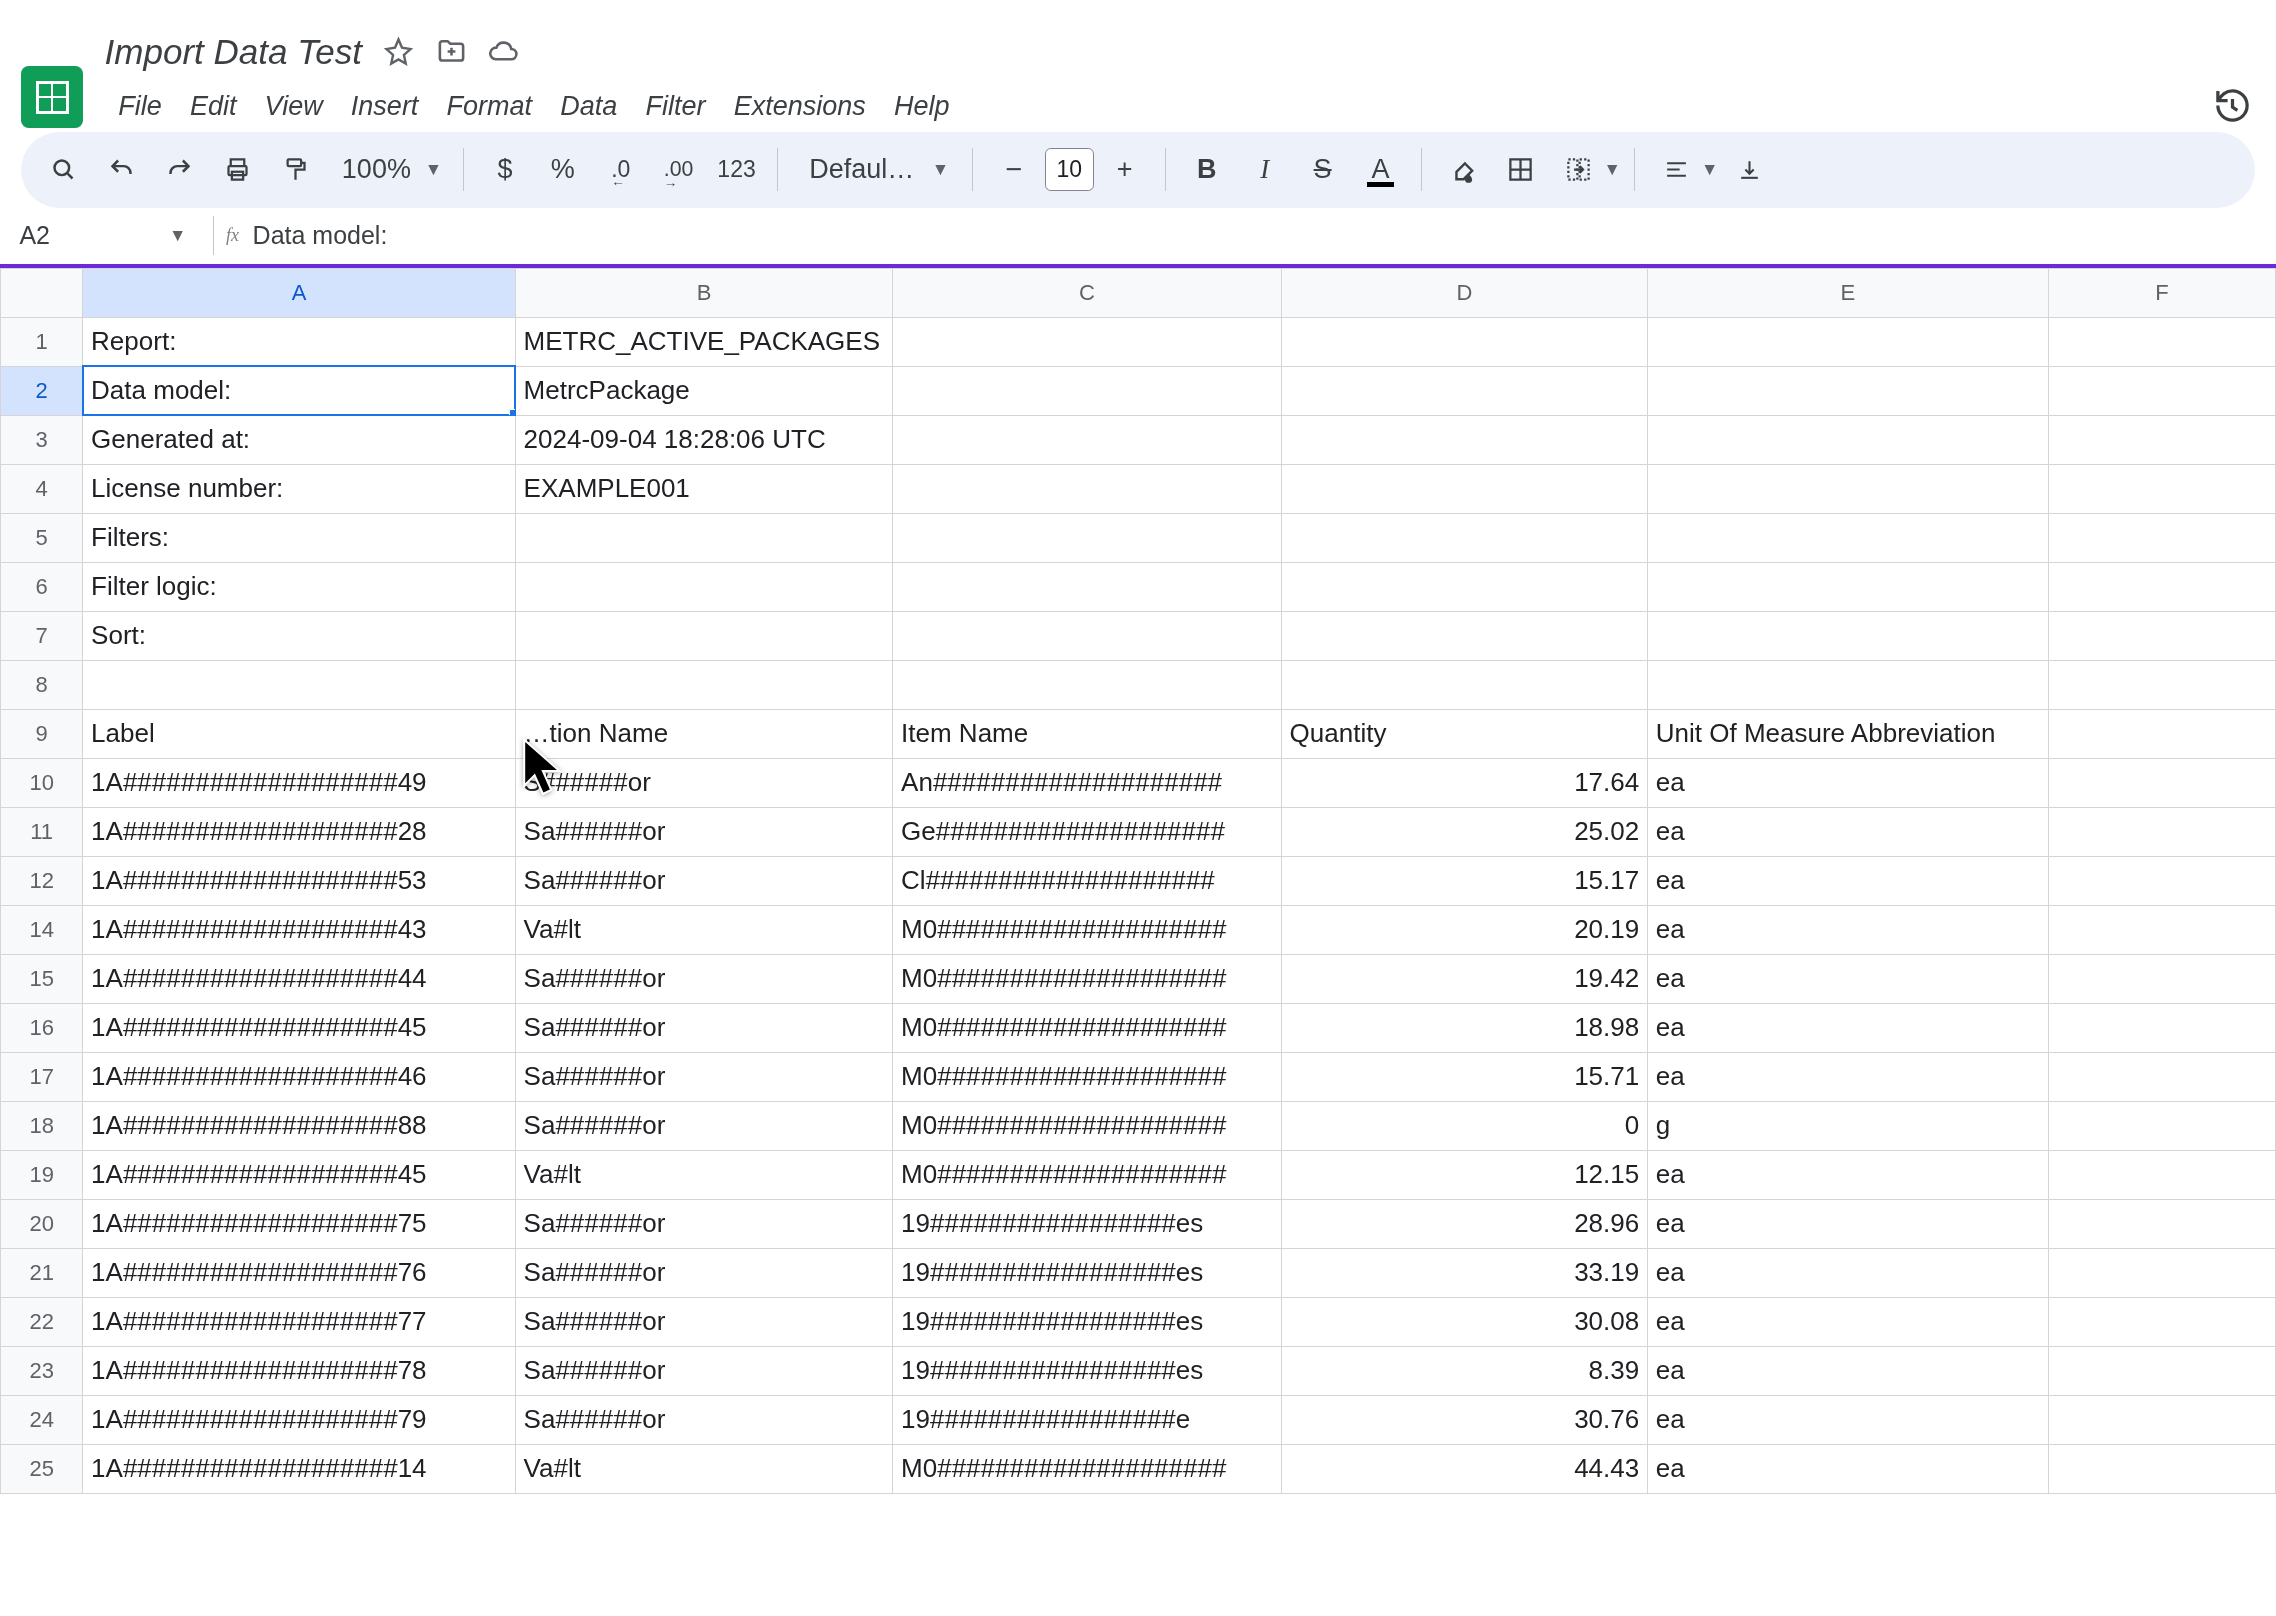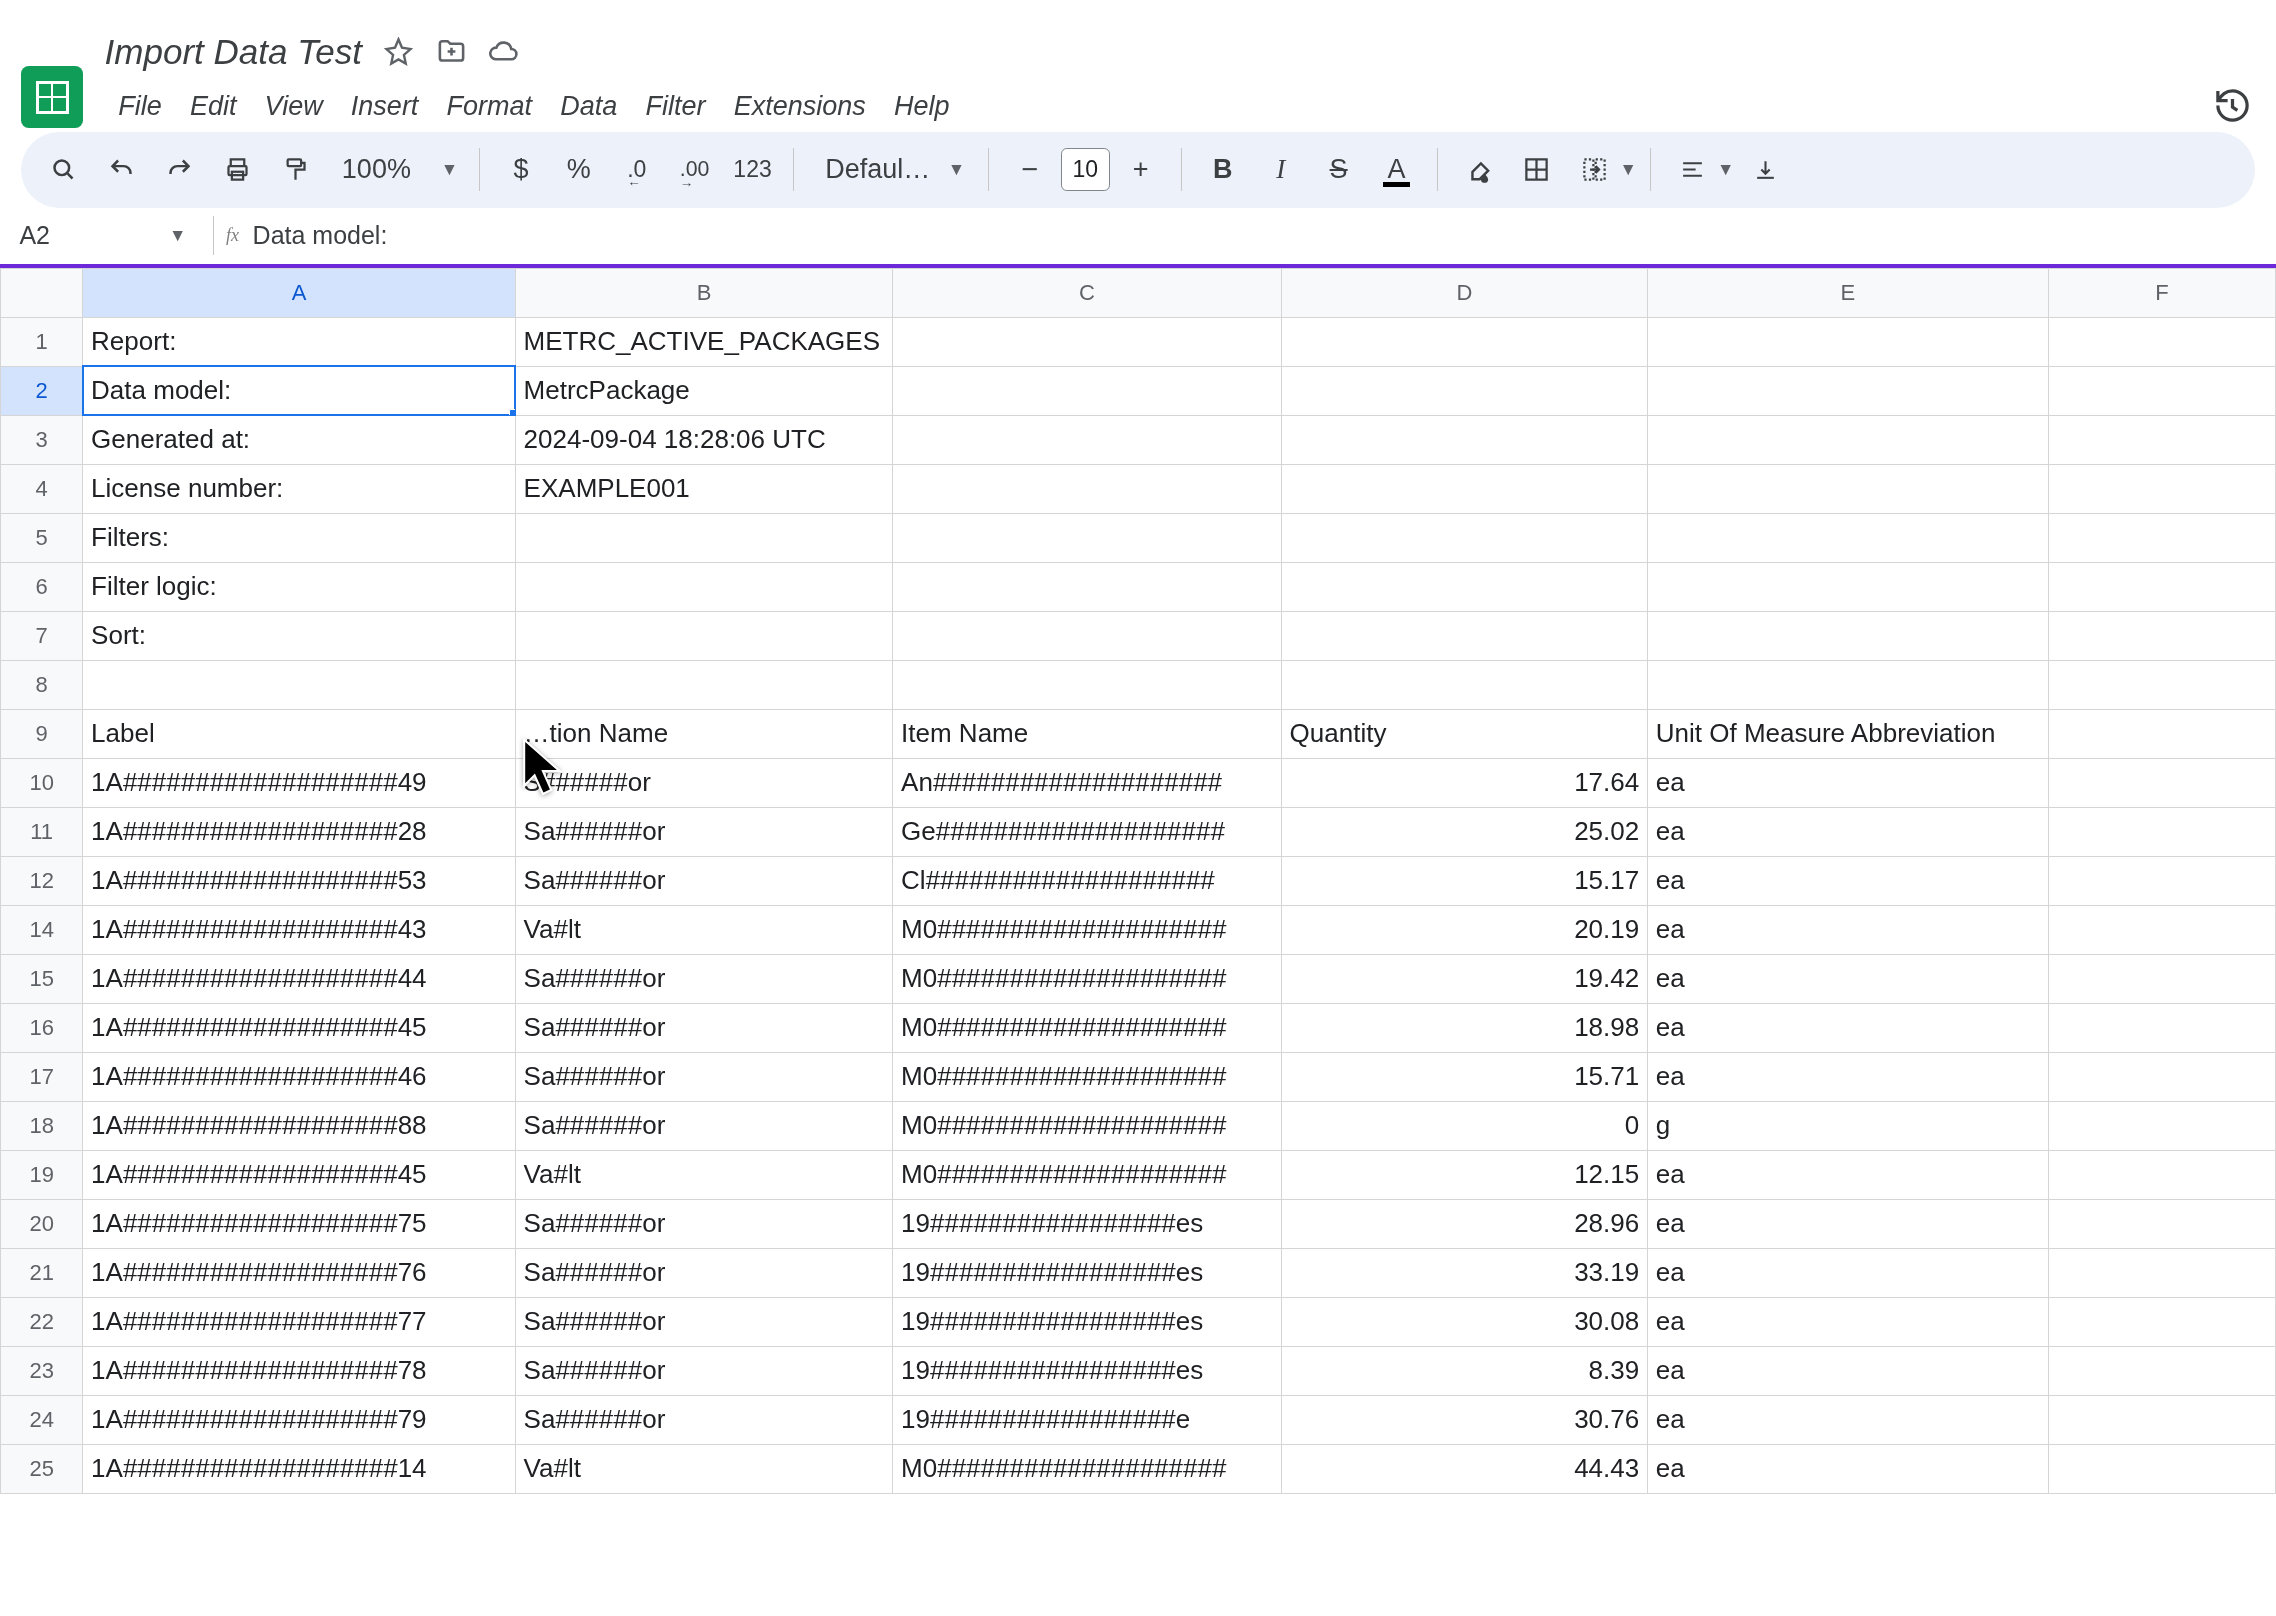--- a/index.html
+++ b/index.html
@@ -104,21 +104,21 @@
     border-radius: 7.8px;
     color: #3c4043;
     font-size: 27px;
   }
   .tool-sep {
     width: 1px; height: 43px;
     background: #c7c7c7;
     margin: 0 9.7px;
   }
   .tool-text { font-size: 27px; color: #3c4043; padding: 0 7.8px; }
-  .zoom-group { display:flex; align-items:center; gap:22px; padding:0 7.8px;}
+  .zoom-group { display:flex; align-items:center; gap:6px; padding:0 7.8px;}
   .font-group { display:flex; align-items:center; gap:9.7px; padding:0 9.7px;}
   .chev { font-size: 17.5px; color:#5f6368; }
   .font-size-input {
     width: 49px; height: 43px;
     border: 1.9px solid #80868b;
     border-radius: 5.8px;
     text-align: center;
     font-size: 23px;
     background: #fff;
     display:inline-flex;align-items:center;justify-content:center;

